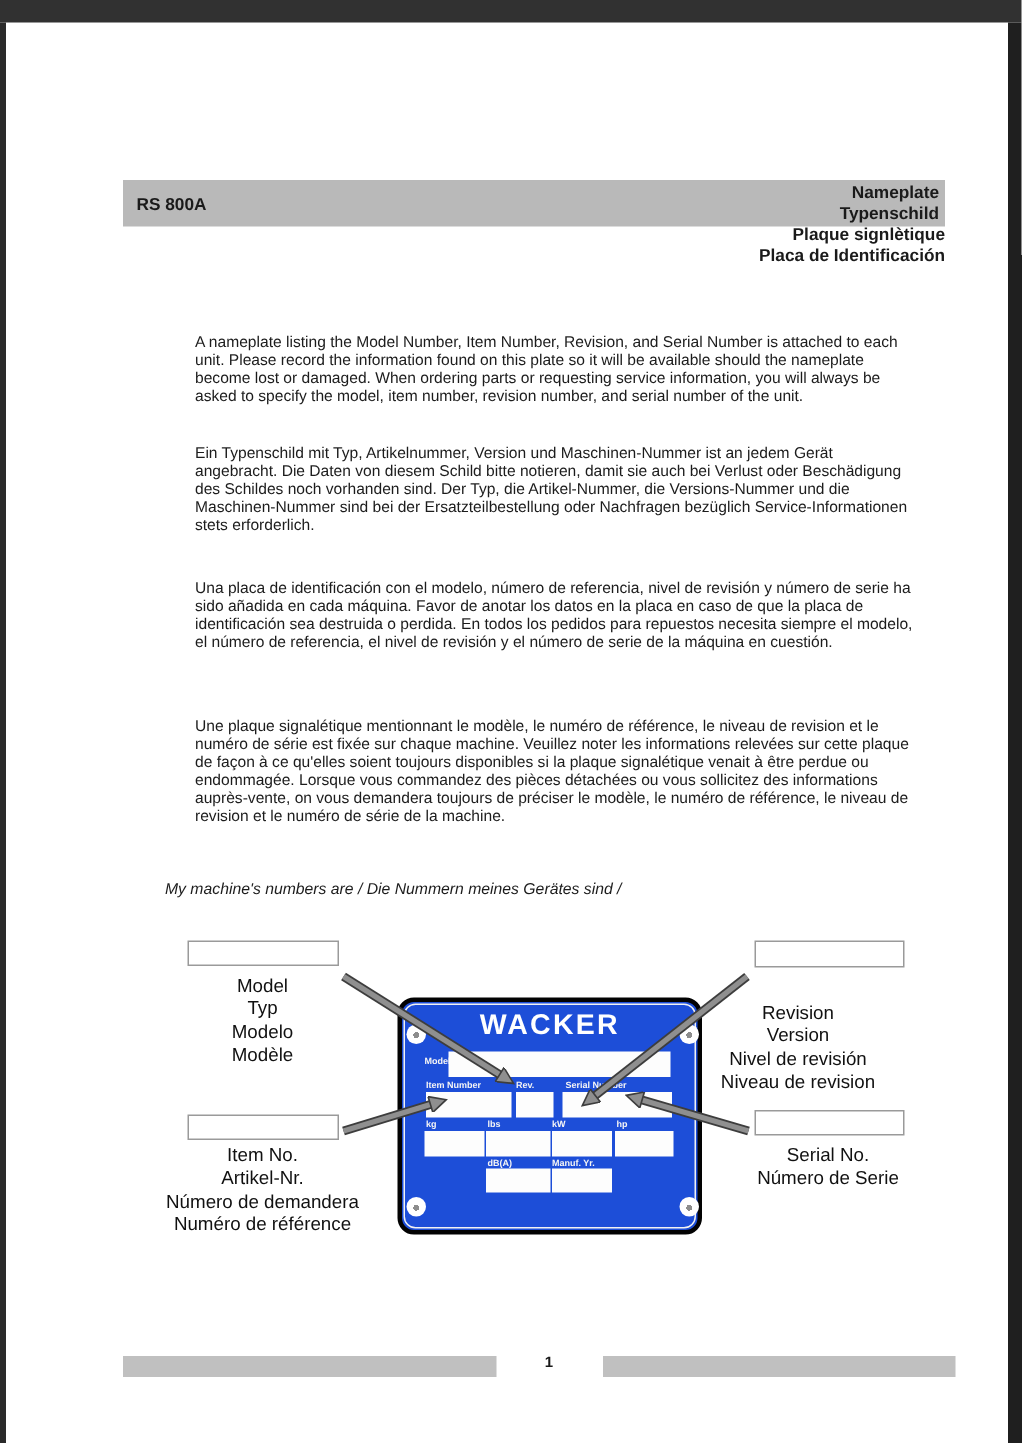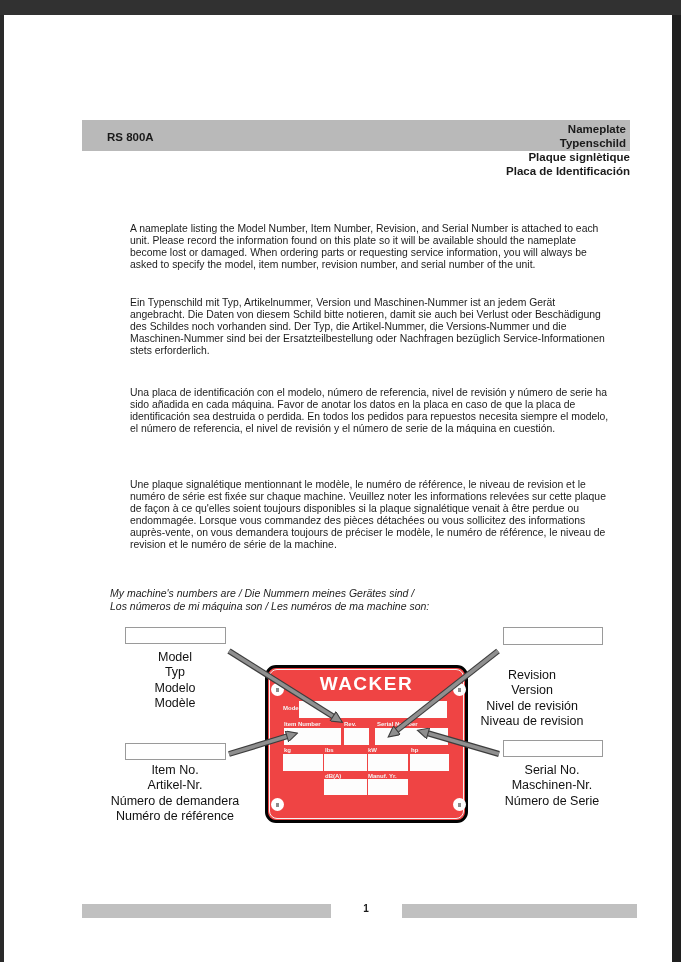--- a/index.html
+++ b/index.html
@@ -8,21 +8,21 @@
     font-family:"Liberation Sans","DejaVu Sans",sans-serif;color:#1a1a1a;
   }
   .abs{position:absolute;}
   
   .frame-top{left:0;top:0;width:681px;height:15px;background:#313131;}
   .frame-left{left:0;top:15px;width:4px;height:947px;background:#2a2a2a;}
   .frame-right{left:672px;top:15px;width:9px;height:947px;background:#1f1f1f;}
 
   
   .header-bar{left:82px;top:120px;width:548px;height:31px;background:#b9b9b9;}
-  .header-model{position:absolute;left:9px;top:11px;font-size:11.5px;font-weight:bold;white-space:nowrap;margin-left:16px;}
+  .header-model{position:absolute;left:9px;top:11px;font-size:11.5px;font-weight:bold;white-space:nowrap;}
   .header-bar-right{position:absolute;right:4px;top:2px;text-align:right;font-size:11.5px;font-weight:bold;line-height:14px;}
   .header-sub{right:51px;top:151px;text-align:right;font-size:11.5px;font-weight:bold;line-height:13.5px;}
 
   
   .para{left:130px;width:479px;font-size:10.4px;line-height:12.1px;color:#1c1c1c;}
   .p-en{top:211px;margin-top:12px;} .p-de{top:297px;} .p-es{top:387px;} .p-fr{top:479px;}
 
   
   .intro{left:110px;top:587px;width:512px;font-style:italic;
          font-size:10.5px;line-height:12.5px;color:#1c1c1c;}
@@ -35,21 +35,21 @@
   .box-serial{left:503px;top:740px;width:100px;height:17px;}
 
   
   .callout{text-align:center;font-size:12.5px;line-height:15.3px;color:#111;}
   .c-model{left:95px;top:650px;width:160px;}
   .c-revision{left:452px;top:650px;width:160px;margin-top:18px;}
   .c-item{left:85px;top:763px;width:180px;}
   .c-serial{left:462px;top:763px;width:180px;}
 
   
-  .plate{left:265px;top:665px;width:203px;height:158px;background:#ef4444;
+  .plate{left:265px;top:665px;width:203px;height:158px;background:#1d4ed8;
          border:3px solid #020202;border-radius:11px;box-sizing:border-box;}
   .plate-white-line{position:absolute;left:1px;top:1px;right:1px;bottom:1px;
          border:1.5px solid #f2f2f2;border-radius:8px;pointer-events:none;}
   .hole{position:absolute;width:13px;height:13px;border-radius:50%;
         background:radial-gradient(circle at 50% 55%, #8d8d8d 0 2px, #ffffff 2px);}
   .hole-tl{left:3px;top:15px;} .hole-tr{left:185px;top:15px;}
   .hole-bl{left:3px;top:130px;} .hole-br{left:185px;top:130px;}
   .plate-logo{position:absolute;left:0;right:0;top:5px;text-align:center;color:#ffffff;
         font-size:19px;font-weight:bold;letter-spacing:1.5px;}
   .plate-label{position:absolute;color:#f5f5f5;font-size:6px;font-weight:bold;line-height:6px;white-space:nowrap;}
@@ -101,21 +101,20 @@
   <div>Placa de Identificación</div>
 </div>
 
 <div class="abs para p-en">A nameplate listing the Model Number, Item Number, Revision, and Serial Number is attached to each unit. Please record the information found on this plate so it will be available should the nameplate become lost or damaged. When ordering parts or requesting service information, you will always be asked to specify the model, item number, revision number, and serial number of the unit.</div>
 <div class="abs para p-de">Ein Typenschild mit Typ, Artikelnummer, Version und Maschinen-Nummer ist an jedem Gerät angebracht. Die Daten von diesem Schild bitte notieren, damit sie auch bei Verlust oder Beschädigung des Schildes noch vorhanden sind. Der Typ, die Artikel-Nummer, die Versions-Nummer und die Maschinen-Nummer sind bei der Ersatzteilbestellung oder Nachfragen bezüglich Service-Informationen stets erforderlich.</div>
 <div class="abs para p-es">Una placa de identificación con el modelo, número de referencia, nivel de revisión y número de serie ha sido añadida en cada máquina. Favor de anotar los datos en la placa en caso de que la placa de identificación sea destruida o perdida. En todos los pedidos para repuestos necesita siempre el modelo, el número de referencia, el nivel de revisión y el número de serie de la máquina en cuestión.</div>
 <div class="abs para p-fr">Une plaque signalétique mentionnant le modèle, le numéro de référence, le niveau de revision et le numéro de série est fixée sur chaque machine.  Veuillez noter les informations relevées sur cette plaque de façon à ce qu'elles soient toujours disponibles si la plaque signalétique venait à être perdue ou endommagée.  Lorsque vous commandez des pièces détachées ou vous sollicitez des informations auprès-vente, on vous demandera toujours de préciser le modèle, le numéro de référence, le niveau de revision et le numéro de série de la machine.</div>
 
 <div class="abs intro">
   <div>My machine's numbers are / Die Nummern meines Gerätes sind /</div>
-  <div>Los números de mi máquina son / Les numéros de ma machine son:</div>
 </div>
 
 <div class="abs fillbox box-model"></div>
 <div class="abs fillbox box-revision"></div>
 <div class="abs fillbox box-item"></div>
 <div class="abs fillbox box-serial"></div>
 
 <div class="abs callout c-model">
   <div>Model</div>
   <div>Typ</div>
@@ -129,21 +128,20 @@
   <div>Niveau de revision</div>
 </div>
 <div class="abs callout c-item">
   <div>Item No.</div>
   <div>Artikel-Nr.</div>
   <div>Número de demandera</div>
   <div>Numéro de référence</div>
 </div>
 <div class="abs callout c-serial">
   <div>Serial No.</div>
-  <div>Maschinen-Nr.</div>
   <div>Número de Serie</div>
 </div>
 
 <div class="abs plate">
   <div class="plate-white-line"></div>
   <div class="hole hole-tl"></div>
   <div class="hole hole-tr"></div>
   <div class="hole hole-bl"></div>
   <div class="hole hole-br"></div>
   <div class="plate-logo">WACKER</div>

